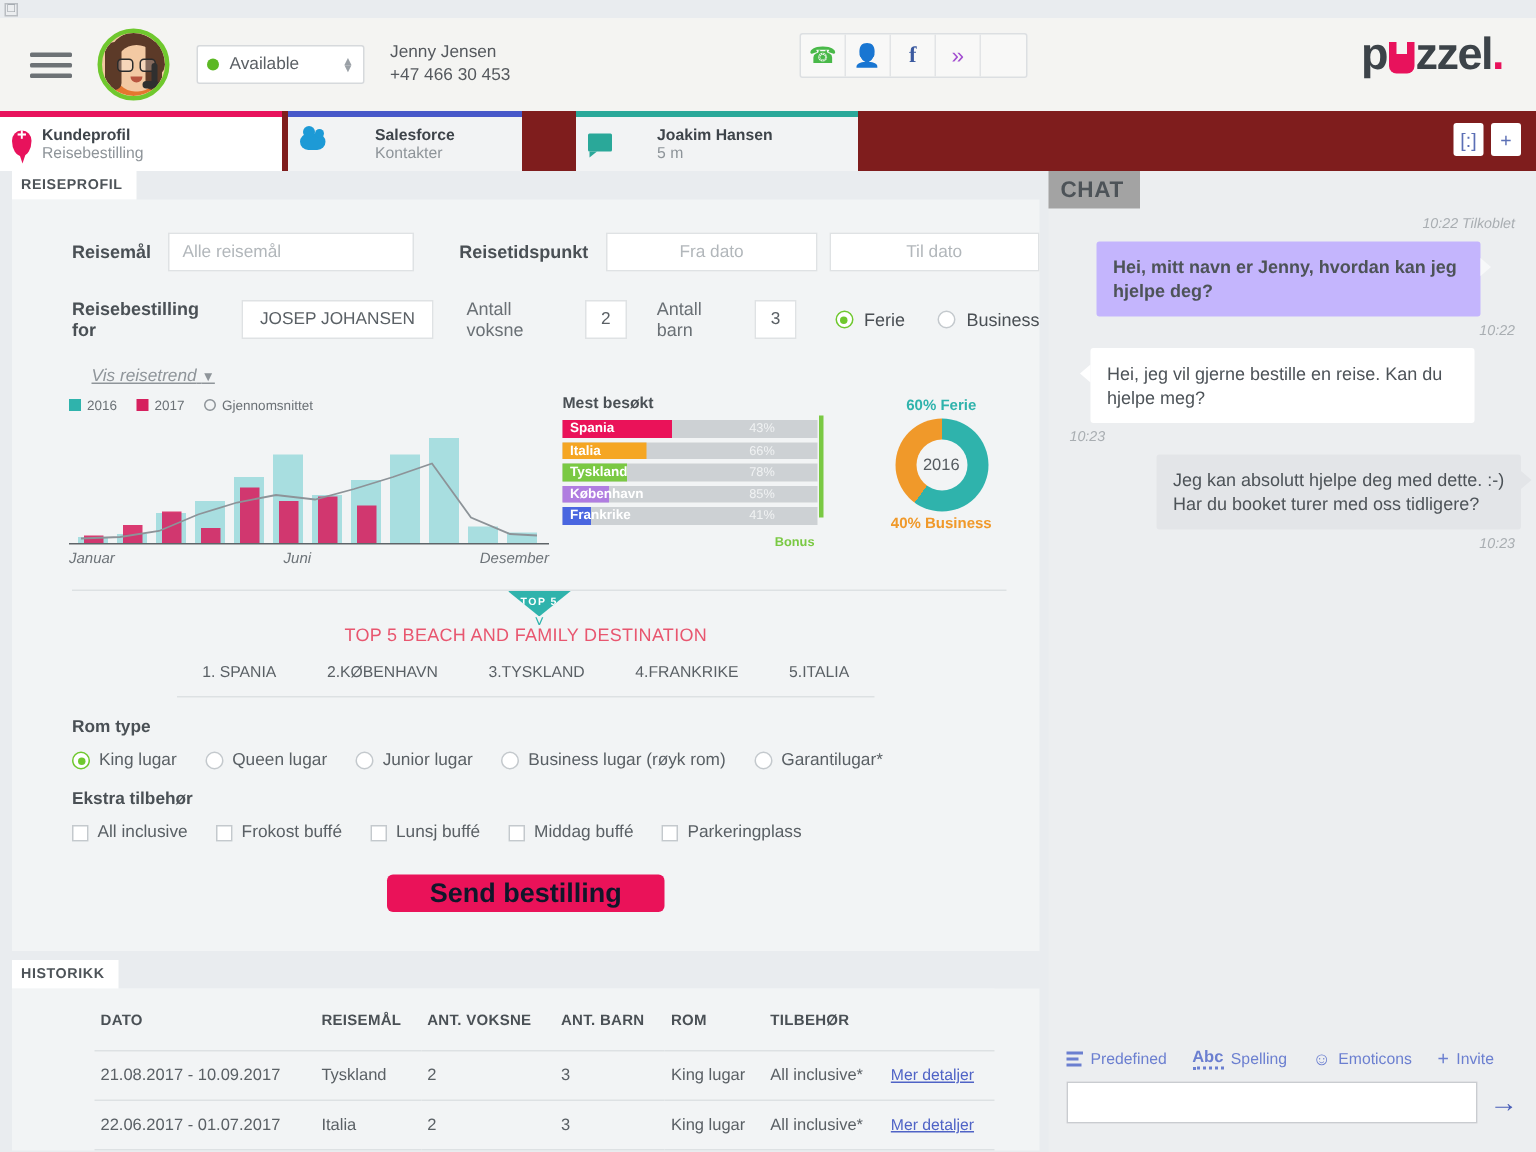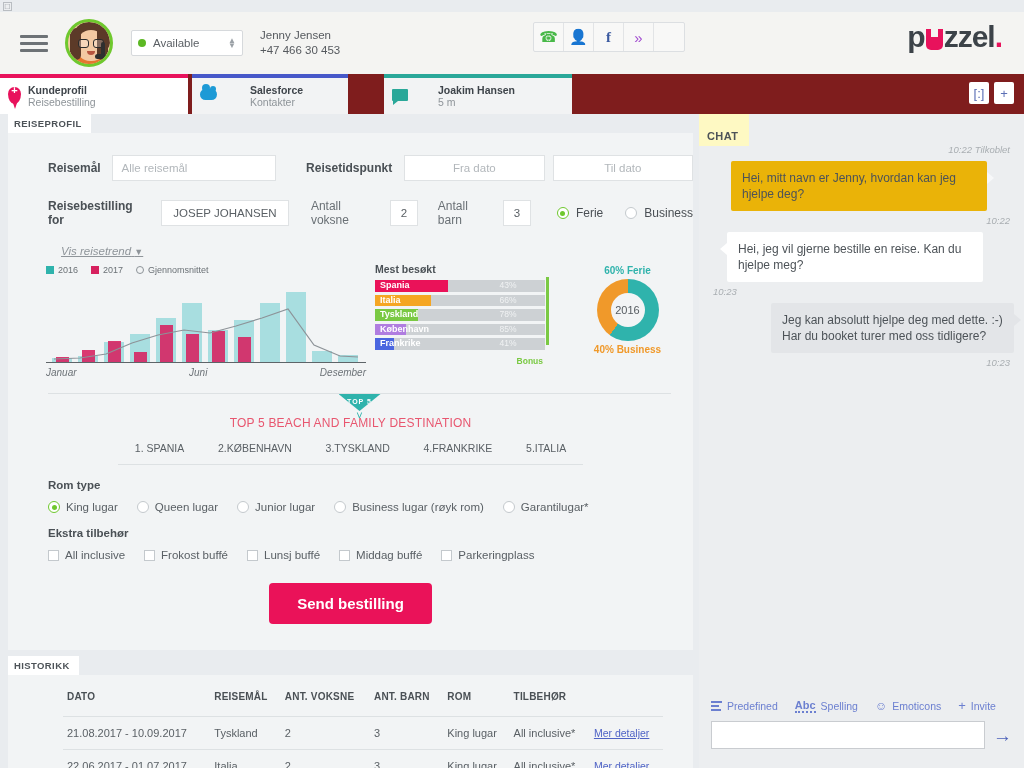--- a/index.html
+++ b/index.html
@@ -149,42 +149,42 @@
   .t5title { text-align:center; font-size:12px; font-weight:normal; color:#e8566f; margin-top:22px; letter-spacing:.2px;}
   .t5row { display:flex; justify-content:space-around; font-size:10.5px; color:#5a6065;
     margin:12px 110px 0 110px; padding-bottom:10px; border-bottom:1px solid #dde1e3;}
 
   .sect { margin:14px 0 0 40px;}
   .sect h5 { font-size:11.5px; color:#4a5055; margin-bottom:10px; font-weight:bold;}
   .opts { display:flex; align-items:center; gap:9px; font-size:11.5px; color:#5a6065;}
   .opts .it { display:flex; align-items:center; gap:6px; margin-right:10px;}
 
   .sendwrap { text-align:center; padding:22px 0 26px 0;}
-  .sendbtn { background:#ea1259; color:#ffffff; border:none; font-size:15px; font-weight:bold;
-    padding:12px 28px; border-radius:4px; cursor:pointer; font-family:"Liberation Sans",sans-serif;}
+  .sendbtn { background:#ea1259; color:#0f172a; border:none; font-size:18px; font-weight:bold;
+    padding:2px 28px; border-radius:4px; cursor:pointer; font-family:"Liberation Sans",sans-serif;}
 
   
   .hist { margin-top:6px; }
   .htable { width:100%; border-collapse:collapse; background:#f2f4f5; }
   .htable th { font-size:10px; font-weight:bold; color:#4a5055; text-align:left;
     padding:16px 4px 14px 4px; letter-spacing:.2px; border-bottom:1px solid #dde1e3;}
   .htable td { font-size:11px; color:#5a6065; padding:10px 4px; border-bottom:1px solid #dde1e3;}
   .htable .lnk { color:#4f63c6; text-decoration:underline; cursor:pointer; font-size:10.5px;}
 
   
   .chat { position:absolute; top:114px; left:699px; width:325px; height:654px;
     background:#eceef0; }
-  .chat-tag { display:inline-block; background:#fef9c3; font-size:11px; font-weight:bold;
-    color:#4d5358; padding:16px 11px 4px 8px; letter-spacing:.4px;}
+  .chat-tag { display:inline-block; background:#a3a3a3; font-size:15px; font-weight:bold;
+    color:#4d5358; padding:4px 11px 4px 8px; letter-spacing:.4px;}
   .chat-body { position:absolute; top:22px; left:0; right:0; bottom:78px; padding:4px 10px; overflow:hidden;}
   .meta { font-size:9.5px; color:#a9aeb2; font-style:italic; margin:4px 4px; }
   .meta.r { text-align:right;}
   .msg { max-width:256px; padding:9px 11px; font-size:12px; line-height:16px; color:#4d5358;
     position:relative; border-radius:2px;}
-  .msg.agent { background:#eab308; margin-left:22px; }
+  .msg.agent { background:#c4b5fd; margin-left:22px;font-weight:bold; }
   .msg.agent::after{content:"";position:absolute;right:-7px;top:11px;border-left:7px solid #f7f8f9;
     border-top:6px solid transparent;border-bottom:6px solid transparent;}
   .msg.cust { background:#fff; margin-left:18px;}
   .msg.cust::after{content:"";position:absolute;left:-7px;top:11px;border-right:7px solid #fff;
     border-top:6px solid transparent;border-bottom:6px solid transparent;}
   .msg.agent2 { background:#e3e5e8; margin-left:62px; }
   .msg.agent2::after{content:"";position:absolute;right:-7px;top:11px;border-left:7px solid #e3e5e8;
     border-top:6px solid transparent;border-bottom:6px solid transparent;}
 
   .chat-foot { position:absolute; bottom:0; left:0; right:0; height:78px; padding:8px 12px;}

